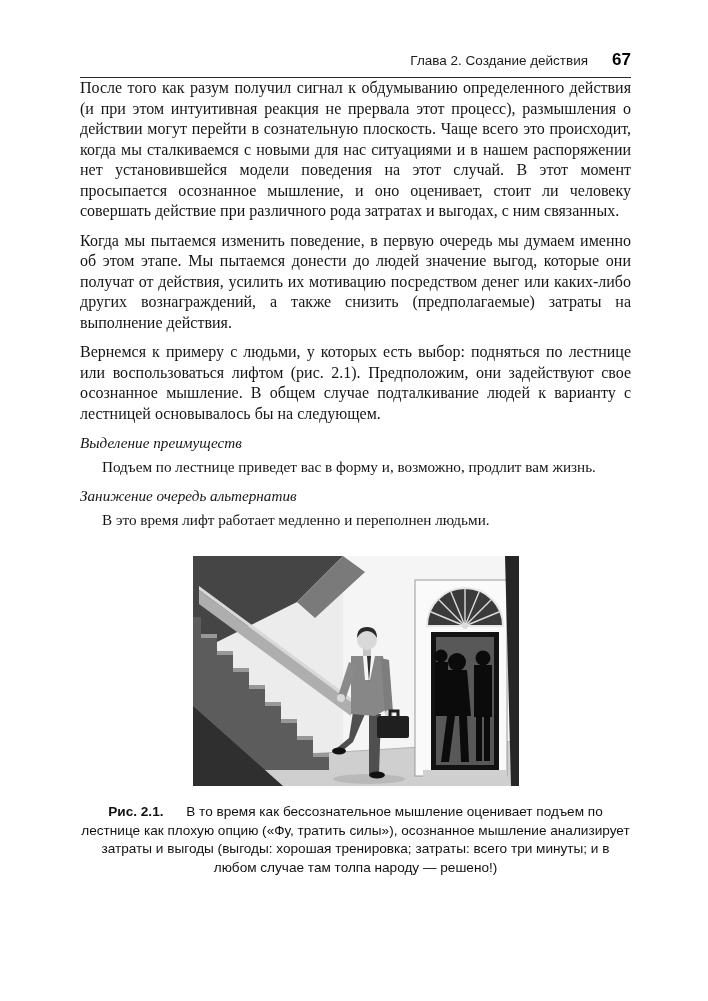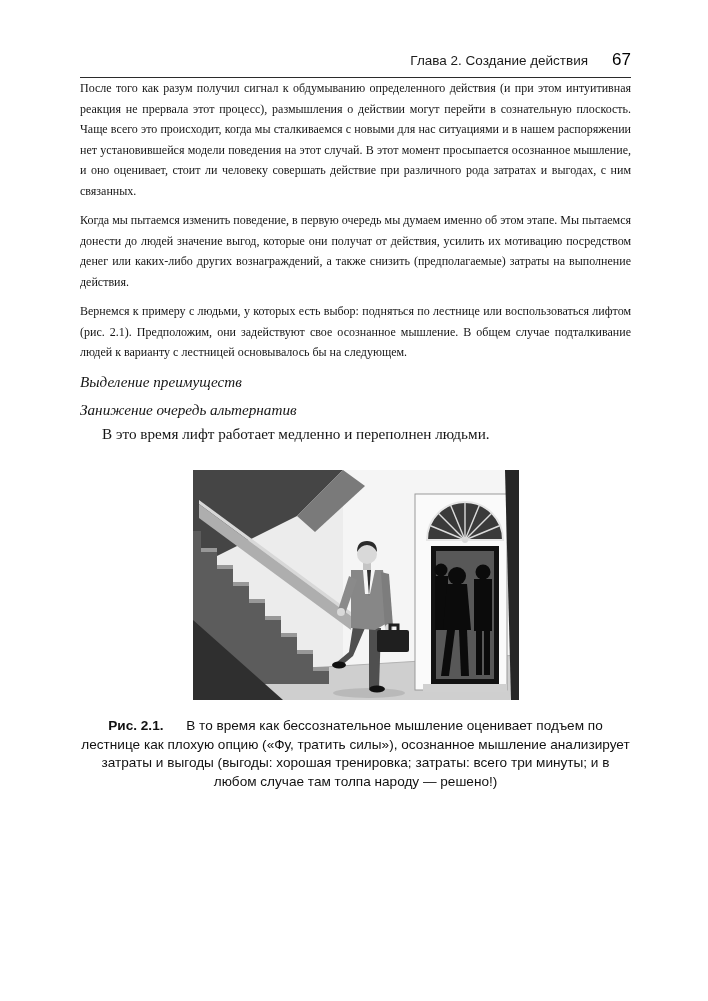--- a/index.html
+++ b/index.html
@@ -9,30 +9,30 @@
     overflow:hidden;position:relative;
   }
   .page{padding:50px 77px 0 80px;}
   
   .running-head{
     display:flex;justify-content:flex-end;align-items:baseline;gap:24px;
     font-family:"Liberation Sans", sans-serif;
     padding-bottom:7px;border-bottom:1.6px solid #2b2b2b;text-align:center;
   }
   .running-head .chapter{font-size:13.5px;color:#1c1c1c;}
-  .running-head .pagenum{font-size:17px;font-weight:normal;color:#000;}
+  .running-head .pagenum{font-size:17px;font-weight:bold;color:#000;}
   
   h1.section-title{
     font-family:"Liberation Sans", sans-serif;
     font-size:22px;font-weight:bold;color:#000;
     margin:26px 0 12px 0;
   }
   
   p.body{
-    font-size:12px;line-height:20.5px;text-align:justify;
+    font-size:16px;line-height:20.5px;text-align:justify;
     margin:0 0 9px 0;color:#151515;
   }
   .subsection{}
   .sub-heading{
     font-style:italic;font-size:15.2px;line-height:20px;
     margin:8px 0 4px 0;color:#151515;
   }
   .sub-text{
     font-size:15.2px;line-height:20.5px;text-align:justify;
     margin:0 0 6px 0;padding-left:22px;color:#151515;
@@ -57,20 +57,21 @@
     <span class="pagenum">67</span>
   </div>
 
 
   <p class="body">После того как разум получил сигнал к обдумыванию определенного действия (и при этом интуитивная реакция не прервала этот процесс), размышления о действии могут перейти в сознательную плоскость. Чаще всего это происходит, когда мы сталкиваемся с новыми для нас ситуациями и в нашем распоряжении нет установившейся модели поведения на этот случай. В этот момент просыпается осознанное мышление, и оно оценивает, стоит ли человеку совершать действие при различного рода затратах и выгодах, с ним связанных.</p>
   <p class="body">Когда мы пытаемся изменить поведение, в первую очередь мы думаем именно об этом этапе. Мы пытаемся донести до людей значение выгод, которые они получат от действия, усилить их мотивацию посредством денег или каких-либо других вознаграждений, а также снизить (предполагаемые) затраты на выполнение действия.</p>
   <p class="body">Вернемся к примеру с людьми, у которых есть выбор: подняться по лестнице или воспользоваться лифтом (рис. 2.1). Предположим, они задействуют свое осознанное мышление. В общем случае подталкивание людей к варианту с лестницей основывалось бы на следующем.</p>
 
   <div class="subsection">
     <div class="sub-heading">Выделение преимуществ</div>
+    <p class="sub-text">Подъем по лестнице приведет вас в форму и, возможно, продлит вам жизнь.</p>
   </div>
 
 
   <div class="subsection">
     <div class="sub-heading">Занижение очередь альтернатив</div>
     <p class="sub-text">В это время лифт работает медленно и переполнен людьми.</p>
   </div>
 
   <figure>
     <svg class="illustration" width="326" height="230" viewBox="0 0 326 230" xmlns="http://www.w3.org/2000/svg">

